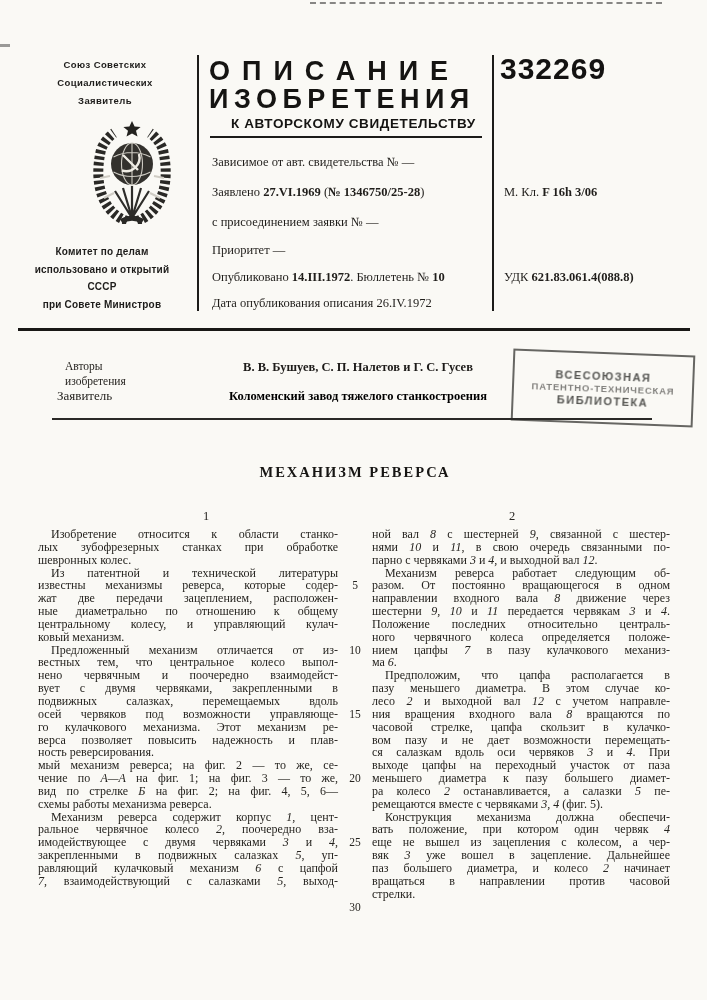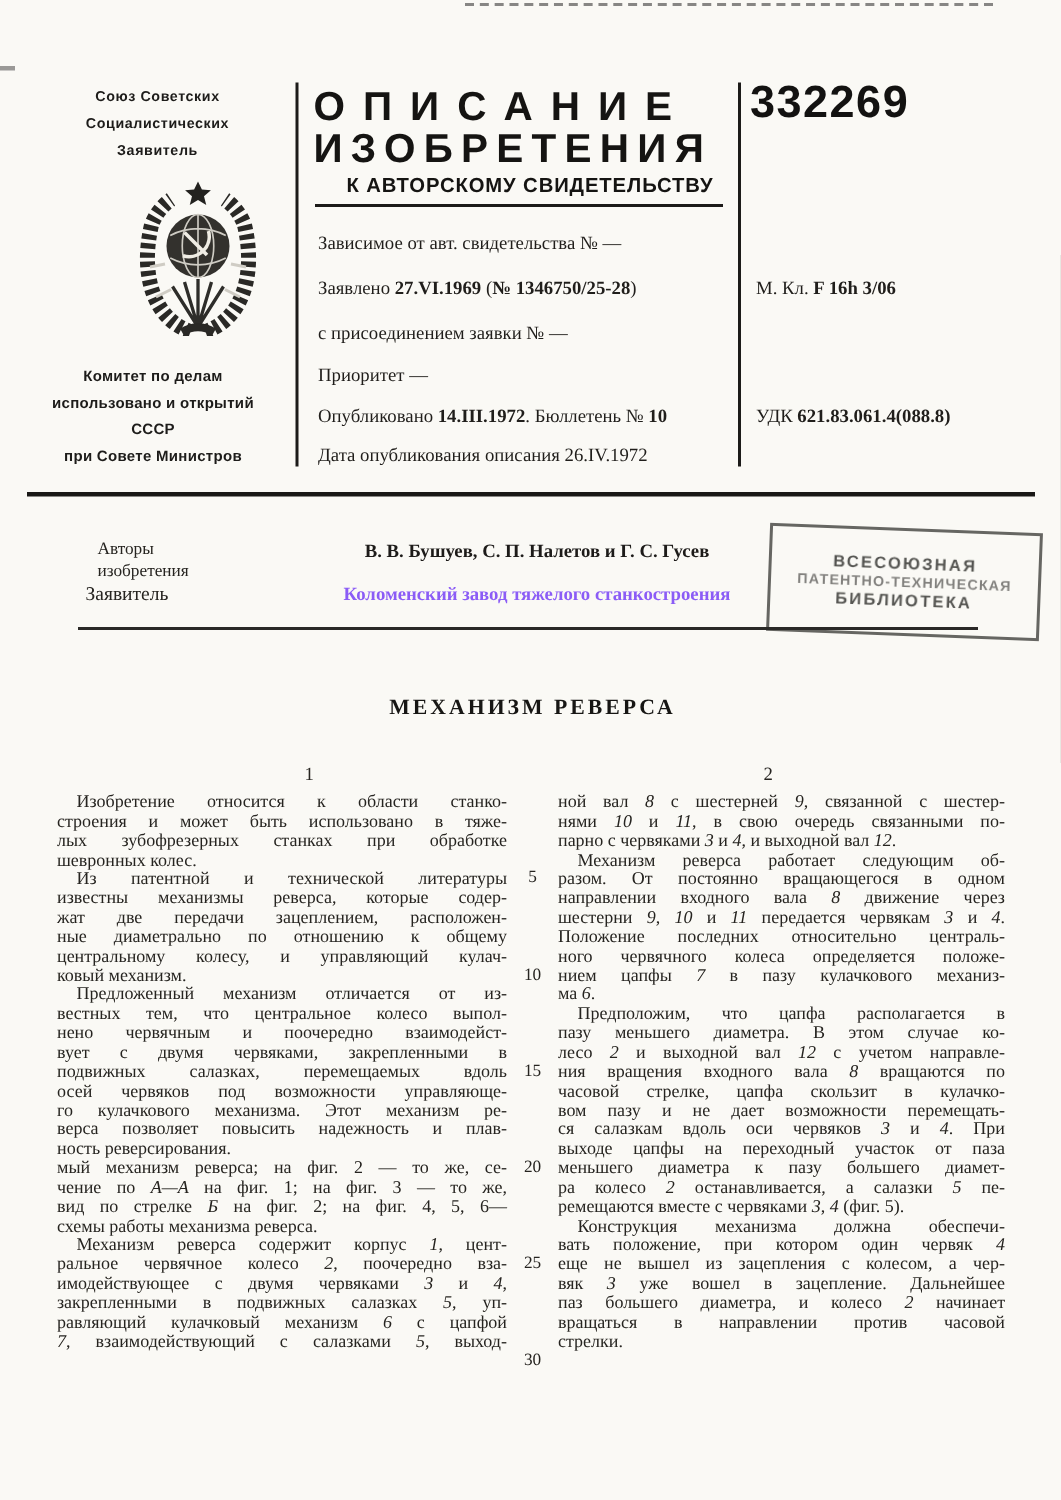--- a/index.html
+++ b/index.html
@@ -37,21 +37,21 @@
   .biblio-row{position:absolute;left:212px;font-size:12.5px;white-space:nowrap;color:#201e1b;}
   .biblio-row b{font-weight:bold;}
   .class-code,.udk-code{position:absolute;left:504px;font-size:12.5px;white-space:nowrap;color:#201e1b;}
 
   .thick-rule{left:18px;top:328px;width:672px;height:3px;background:#191816;}
   .mid-rule{left:52px;top:418px;width:600px;height:2px;background:#2a2927;}
 
   .authors-label{left:65px;top:344px;font-size:11.5px;line-height:15px;color:#262420;margin-top:15px;}
   .applicant-label{left:57px;top:388px;font-size:13px;color:#262420;}
   .authors-names{left:212px;top:360px;width:292px;text-align:center;font-size:12.5px;font-weight:bold;white-space:nowrap;color:#1d1b19;}
-  .applicant-name{left:212px;top:389px;width:292px;text-align:center;font-size:12.5px;font-weight:bold;white-space:nowrap;color:#8b5cf6;}
+  .applicant-name{left:212px;top:389px;width:292px;text-align:center;font-size:12.5px;font-weight:bold;white-space:nowrap;color:#000000;}
 
   .stamp{left:512px;top:352px;width:178px;height:68px;
          border:2.5px solid rgba(45,44,42,.72); transform:rotate(2.2deg);
          display:flex;flex-direction:column;justify-content:center;align-items:center;
          gap:1px; filter:blur(.4px); background:rgba(250,249,245,.2);}
   .stamp-line{font-family:"Liberation Sans","DejaVu Sans",sans-serif;font-weight:bold;
          font-size:11px;letter-spacing:1.5px;color:rgba(48,47,45,.82);white-space:nowrap;}
   .stamp-line:nth-child(2){font-size:9.5px;color:rgba(48,47,45,.6);letter-spacing:.8px;}
 
   .invention-title{left:210px;top:464px;width:290px;text-align:center;
@@ -145,21 +145,20 @@
     </div>
 
   <div class="abs mid-rule"></div>
 
   <div class="abs invention-title">МЕХАНИЗМ РЕВЕРСА</div>
   <div class="abs col-num c1">1</div>
   <div class="abs col-num c2">2</div>
 
   <div class="abs body-col left" id="left-col">
       <div class="bline ind">Изобретение относится к области станко-</div>
-      <div class="bline">строения и может быть использовано в тяже-</div>
       <div class="bline">лых зубофрезерных станках при обработке</div>
       <div class="bline pend">шевронных колес.</div>
       <div class="bline ind">Из патентной и технической литературы</div>
       <div class="bline">известны механизмы реверса, которые содер-</div>
       <div class="bline">жат две передачи зацеплением, расположен-</div>
       <div class="bline">ные диаметрально по отношению к общему</div>
       <div class="bline">центральному колесу, и управляющий кулач-</div>
       <div class="bline pend">ковый механизм.</div>
       <div class="bline ind">Предложенный механизм отличается от из-</div>
       <div class="bline">вестных тем, что центральное колесо выпол-</div>

